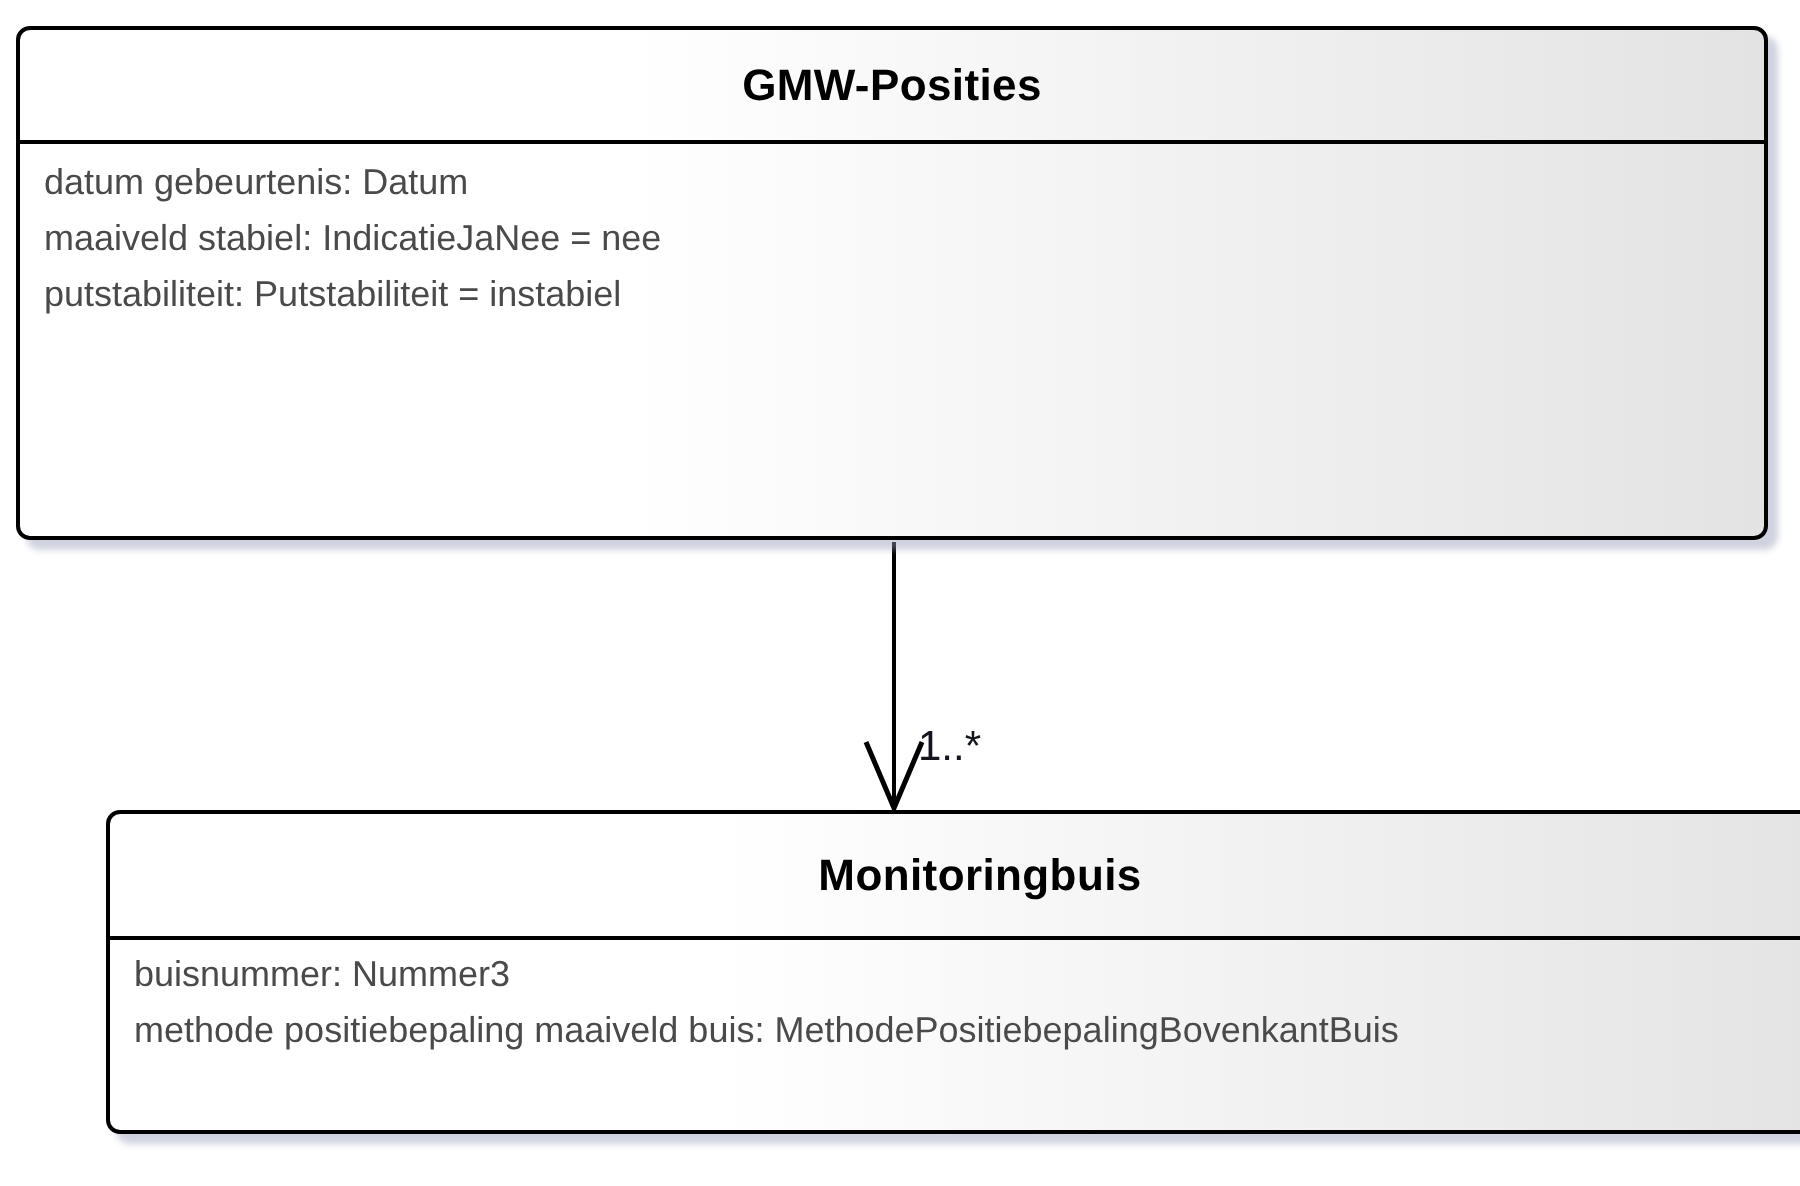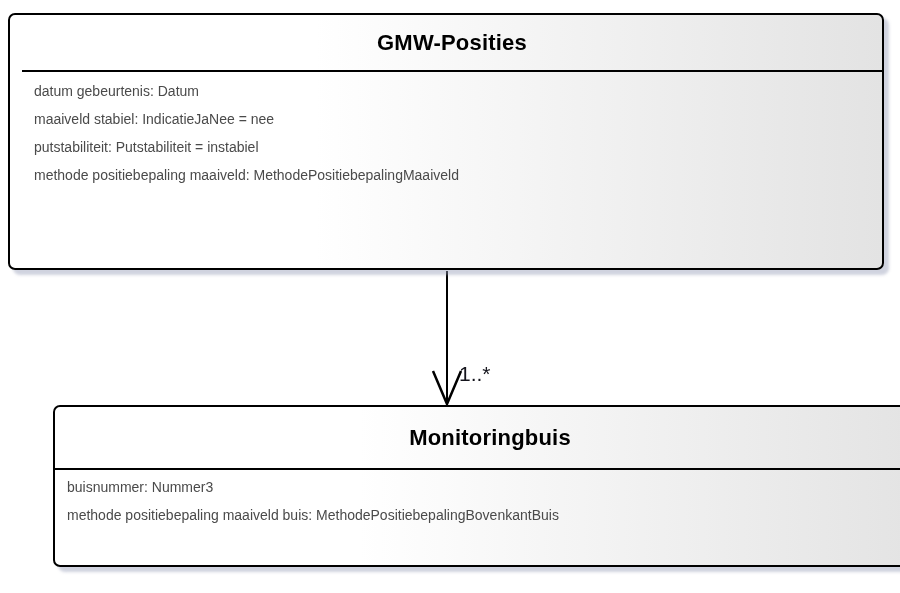--- a/index.html
+++ b/index.html
@@ -27,27 +27,27 @@
     box-sizing: content-box;
     border-bottom: 2px solid #000000;
     display: flex;
     align-items: center;
     justify-content: center;
     font-size: 22px;
     font-weight: bold;
     color: #000000;
     letter-spacing: 0.2px;
   }
-  .class-gmw { left: 8px; top: 13px; width: 876px; height: 257px; padding-left: 12px; }
+  .class-gmw { left: 8px; top: 13px; width: 876px; height: 257px; }
   .class-gmw .uml-class-header { height: 55px; }
   .class-mb  { left: 8px; top: 405px; width: 874px; height: 162px; margin-left: 45px; }
   .class-mb .uml-class-header { height: 61px; }
   .uml-class-body {
     padding: 5px 0 0 12px;
-    font-size: 14px;
+    font-size: 18px;
     line-height: 28px;
     color: #4a4a4a;
     white-space: nowrap;
   }
   .class-mb .uml-class-body { padding-top: 3px; }
   .attr-row { height: 28px; }
   .relation-layer {
     position: absolute;
     left: 0;
     top: 0;
@@ -75,21 +75,20 @@
   <div class="multiplicity">1..*</div>
 
   <div class="uml-class class-gmw">
     <div class="uml-class-header">
       <span>GMW-Posities</span>
     </div>
     <div class="uml-class-body">
       <div class="attr-row">datum gebeurtenis: Datum</div>
       <div class="attr-row">maaiveld stabiel: IndicatieJaNee = nee</div>
       <div class="attr-row">putstabiliteit: Putstabiliteit = instabiel</div>
-      <div class="attr-row">methode positiebepaling maaiveld: MethodePositiebepalingMaaiveld</div>
     </div>
   </div>
 
   <div class="uml-class class-mb">
     <div class="uml-class-header">
       <span>Monitoringbuis</span>
     </div>
     <div class="uml-class-body">
       <div class="attr-row">buisnummer: Nummer3</div>
       <div class="attr-row">methode positiebepaling maaiveld buis: MethodePositiebepalingBovenkantBuis</div>

